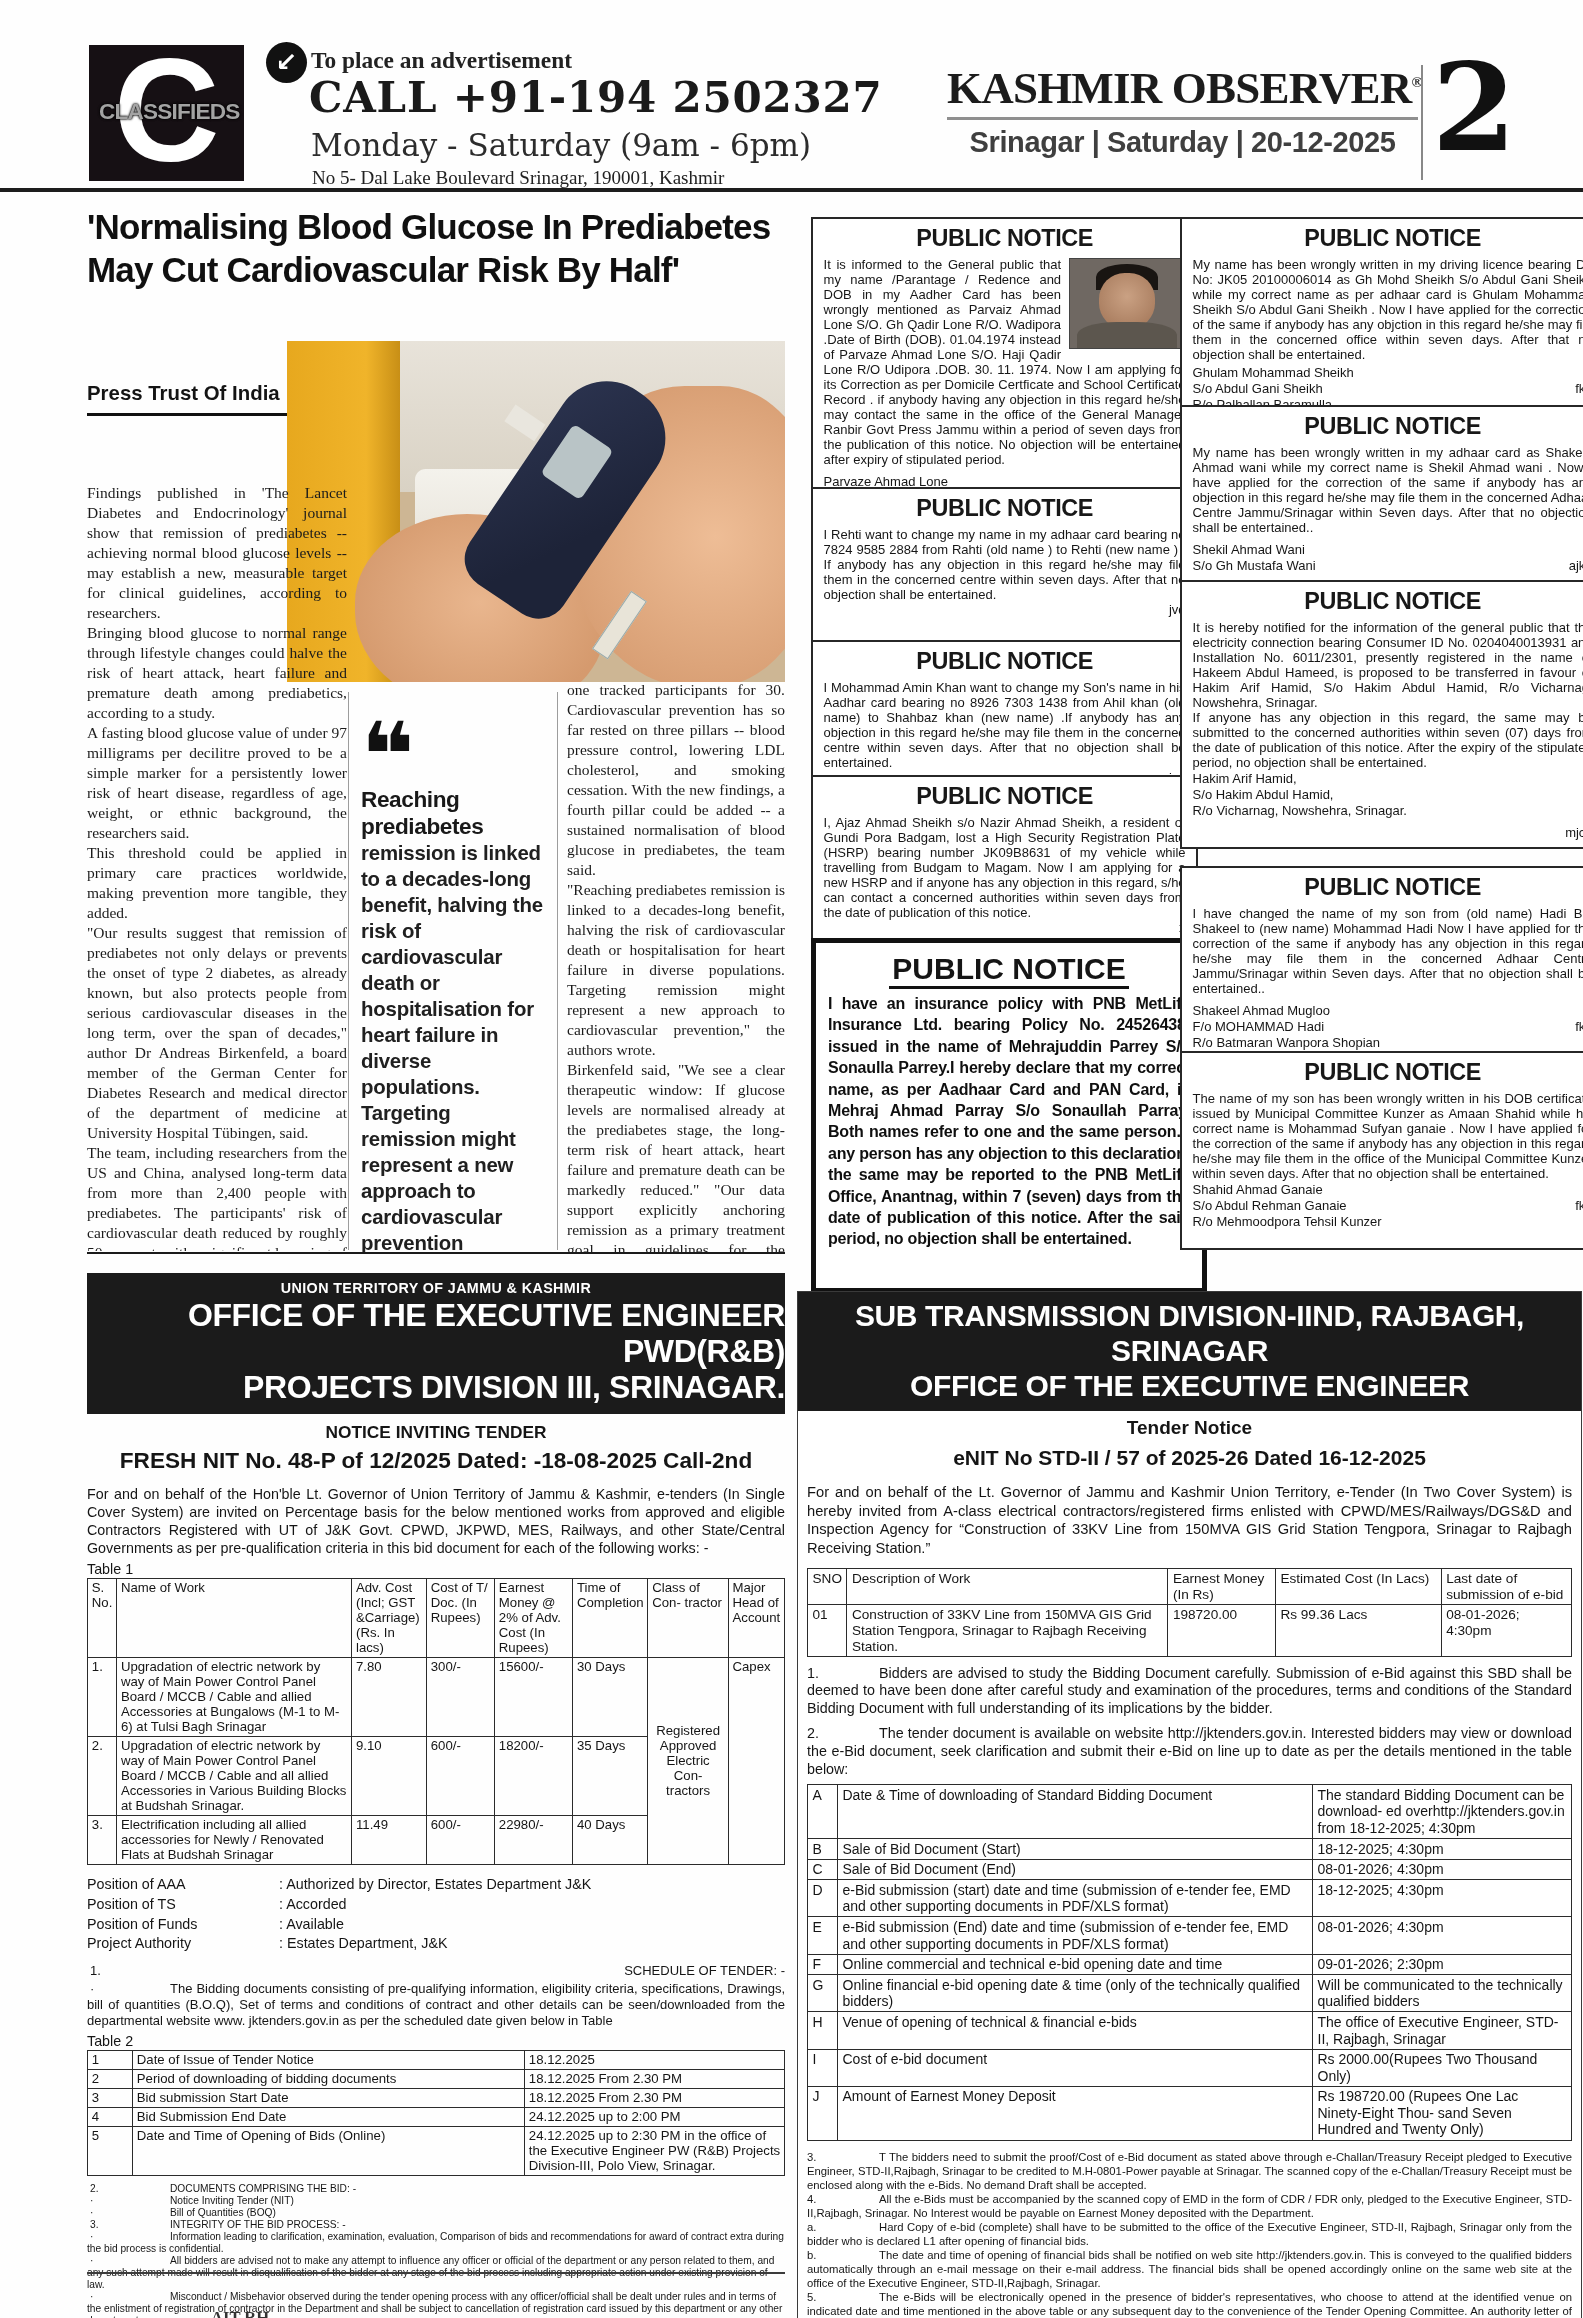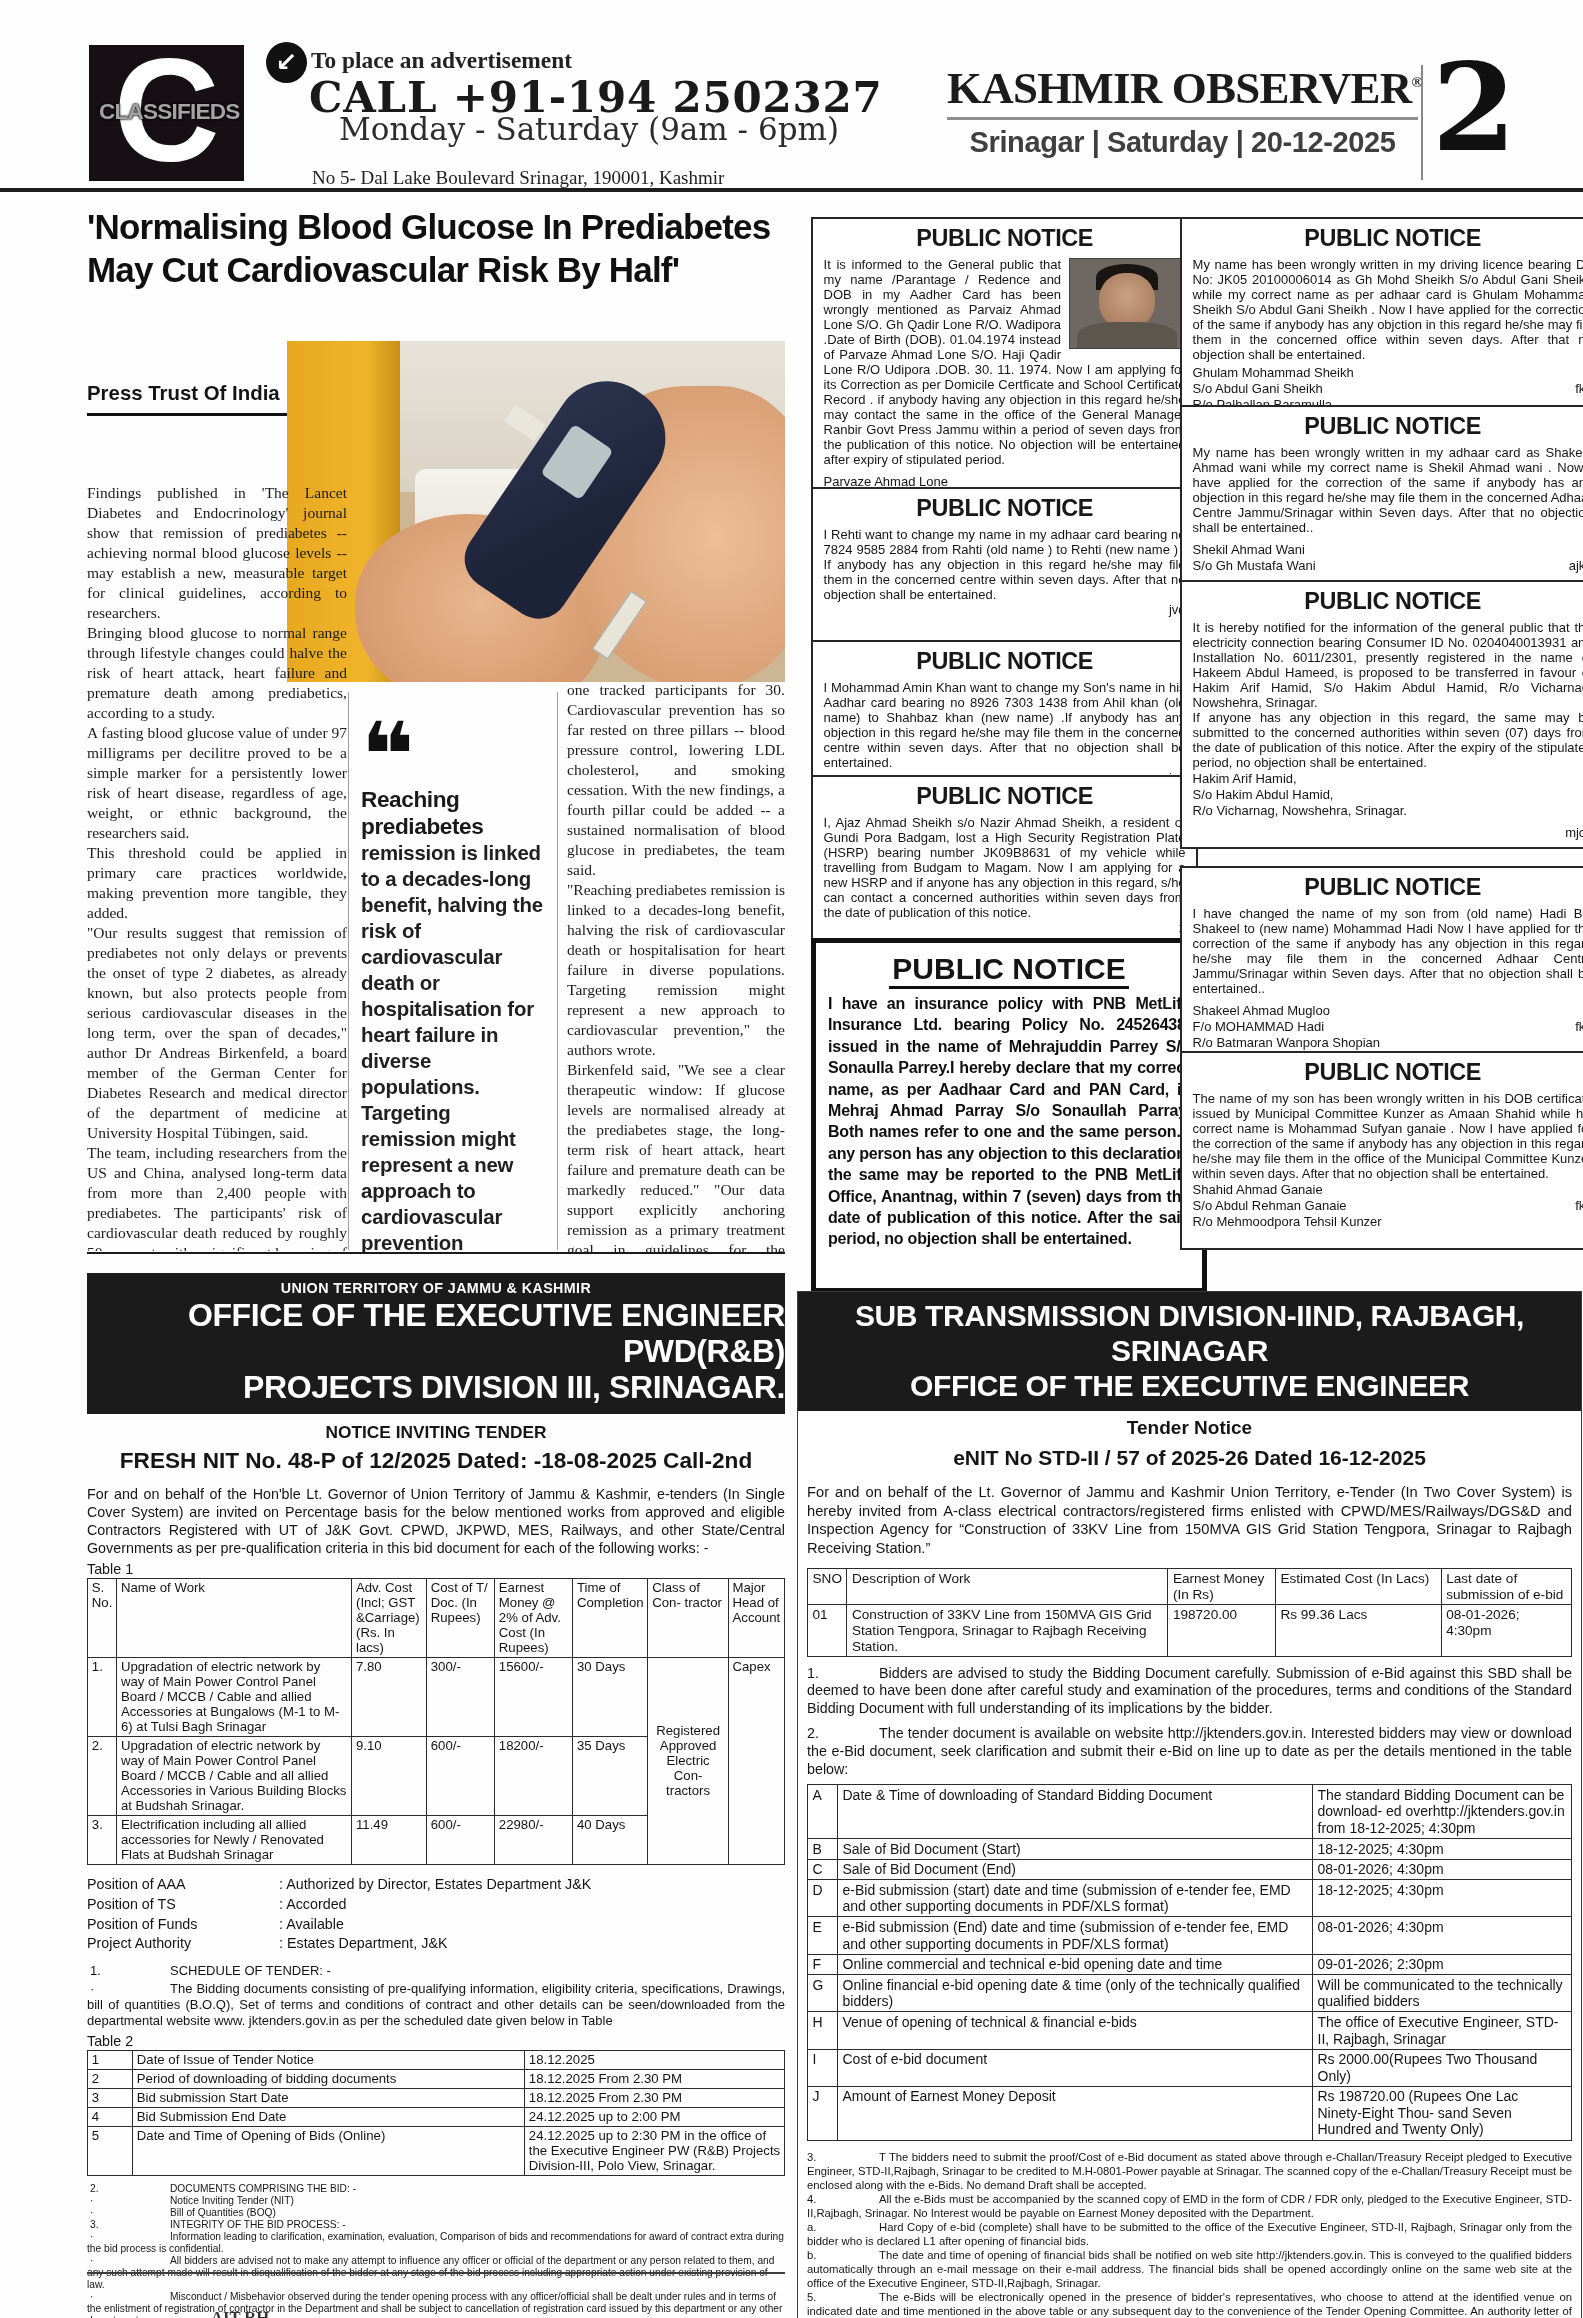--- a/index.html
+++ b/index.html
@@ -6,21 +6,21 @@
   .page{position:relative;width:1584px;height:2319px;background:#fefefe;font-family:"Liberation Sans",sans-serif;color:#151515;overflow:hidden;}
   .abs{position:absolute;}
 
   
   .logo-box{left:89px;top:45px;width:155px;height:136px;background:#161014;}
   .logo-c{position:absolute;left:50%;top:50%;transform:translate(-50%,-52%);font:900 147px/1 "Liberation Sans",sans-serif;color:#fff;}
   .logo-band{position:absolute;left:7px;right:1.5px;top:54px;text-align:center;font:700 22.6px/26px "Liberation Sans",sans-serif;color:#a3a3a3;text-shadow:0 0 2.3px #000,0 0 2.3px #000;letter-spacing:-0.8px;}
   .arrow-circle{left:266px;top:42px;width:41px;height:41px;border-radius:50%;background:#111;color:#fff;text-align:center;font:700 26px/41px "DejaVu Sans",sans-serif;}
   .promo1{left:311px;top:47px;font:700 23.4px/26px "Liberation Serif",serif;color:#222;text-align:right;}
   .promo-phone{left:309px;top:74px;font:800 42px/47px "DejaVu Serif",serif;color:#1a1a1a;letter-spacing:0.8px;}
-  .promo-hours{left:311px;top:112px;font:400 31px/35px "DejaVu Serif",serif;color:#2c2c2c;margin-left:28px;}
+  .promo-hours{left:311px;top:128px;font:400 31px/35px "DejaVu Serif",serif;color:#2c2c2c;}
   .promo-addr{left:312px;top:167px;font:400 19px/21px "Liberation Serif",serif;color:#222;}
   .masthead{left:947px;top:59px;width:471px;text-align:center;}
   .mast-name{font:700 45px/47px "Liberation Serif",serif;color:#1c1c1c;letter-spacing:-0.8px;white-space:nowrap;}
   .mast-name sup{font-size:15px;}
   .mast-rule{height:3.8px;background:#8f8f8f;margin:4.5px 0 6px 0;}
   .mast-date{font:700 29px/32px "Liberation Sans",sans-serif;color:#3f3f3f;letter-spacing:-0.4px;}
   .page-sep{left:1421px;top:65px;width:1.5px;height:115px;background:#888;}
   .page-num{left:1432px;top:44px;font:700 121px/128px "DejaVu Serif",serif;color:#111;}
   .header-rule{left:0;top:188px;width:1584px;height:3.8px;background:#1d1d1d;}
 
@@ -87,21 +87,21 @@
   .t1 td,.t1 th,.t2 td{border:1.5px solid #2b2b2b;font:400 13.2px/15px "Liberation Sans",sans-serif;text-align:left;vertical-align:top;padding:1.5px 3.8px;font-weight:400;}
   .t1 .ctr{text-align:center;vertical-align:middle;}
   .pos-row{display:flex;font:400 14.3px/19.6px "Liberation Sans",sans-serif;}
   .pos-row .pl{width:192px;flex:none;}
   .positions{margin:10.6px 0 7.5px 0;}
   .fp{position:relative;font:400 10.2px/12px "Liberation Sans",sans-serif;color:#161616;}
   .fp .fpt{display:block;text-indent:83px;}
   .fp .fpm{position:absolute;left:3px;top:0;text-indent:0;}
   .schedline{position:relative;font:400 13px/16.6px "Liberation Sans",sans-serif;margin-top:9px;}
   .schedline .fpm{position:absolute;left:3px;top:0;}
-  .schedline .fpt{display:block;text-indent:83px;}
+  .schedline .fpt{display:block;text-indent:83px;text-align:right;}
   .bullet-big{position:relative;font:400 13px/16px "Liberation Sans",sans-serif;margin-top:1.5px;}
   .bullet-big .fpm{position:absolute;left:3px;top:0;}
   .bullet-big .fpt{display:block;text-indent:83px;text-align:justify;}
   .fineprint{margin-top:7.5px;}
 
   .tenderR{left:797px;top:1291px;width:783px;border:1.5px solid #3a3a3a;background:#fff;padding-bottom:10.6px;}
   .band2{background:#1b1b1b;color:#fff;text-align:center;padding:6px 0 7.5px 0;}
   .band2 .b2{font:800 30px/35px "Liberation Sans",sans-serif;letter-spacing:-0.4px;}
   .sub2{text-align:center;font:600 19px/22.6px "Liberation Sans",sans-serif;margin-top:6px;}
   .enit{text-align:center;font:700 21px/26px "Liberation Sans",sans-serif;margin-top:6px;}

